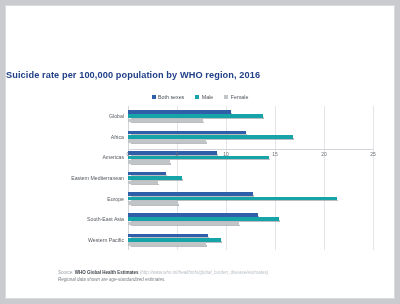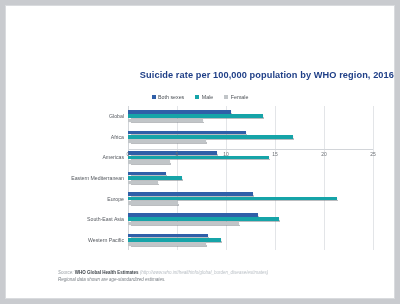--- a/index.html
+++ b/index.html
@@ -29,21 +29,21 @@
     top: 0;
     width: 388px;
     height: 292px;
     background: #ffffff;
   }
   #chart-title {
     position: absolute;
     left: 0;
     top: 64px;
     width: 388px;
-    text-align: right;
+    text-align: left;
     font-size: 9.2px;
     font-weight: bold;
     color: #1f3f87;
     letter-spacing: 0.1px;
     white-space: nowrap;
   }
   #legend {
     position: absolute;
     left: 0;
     top: 88px;

